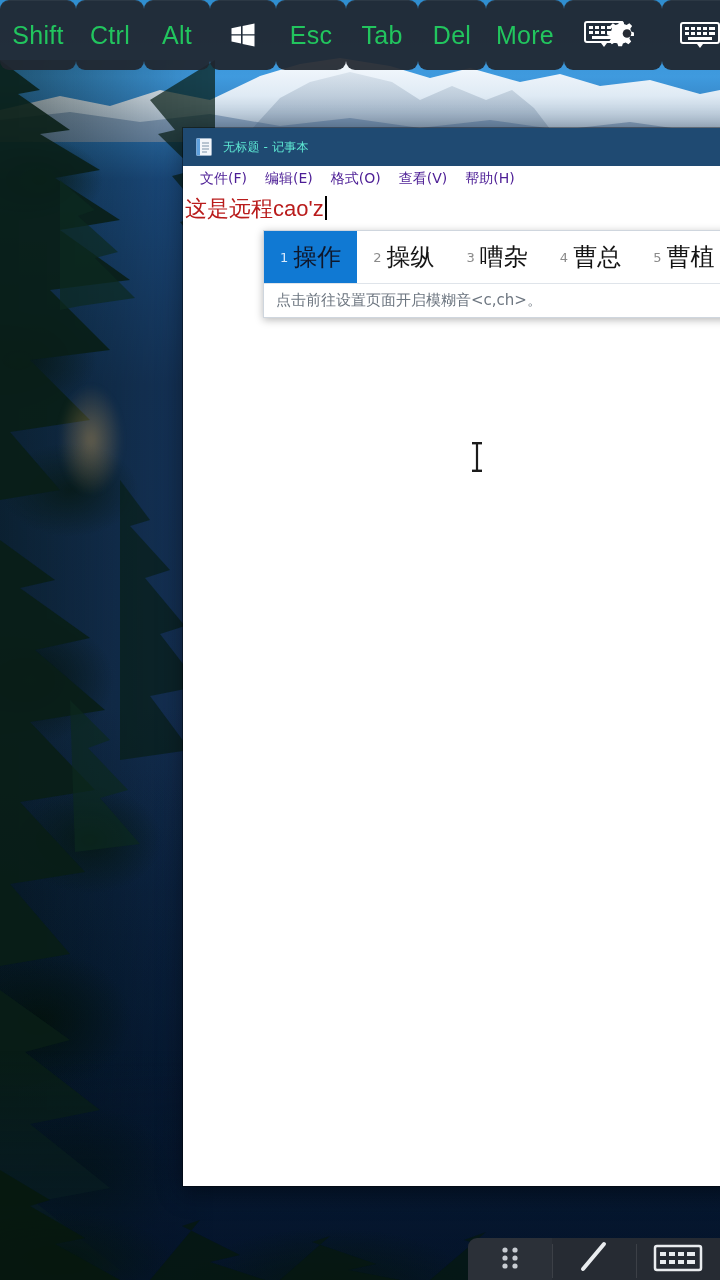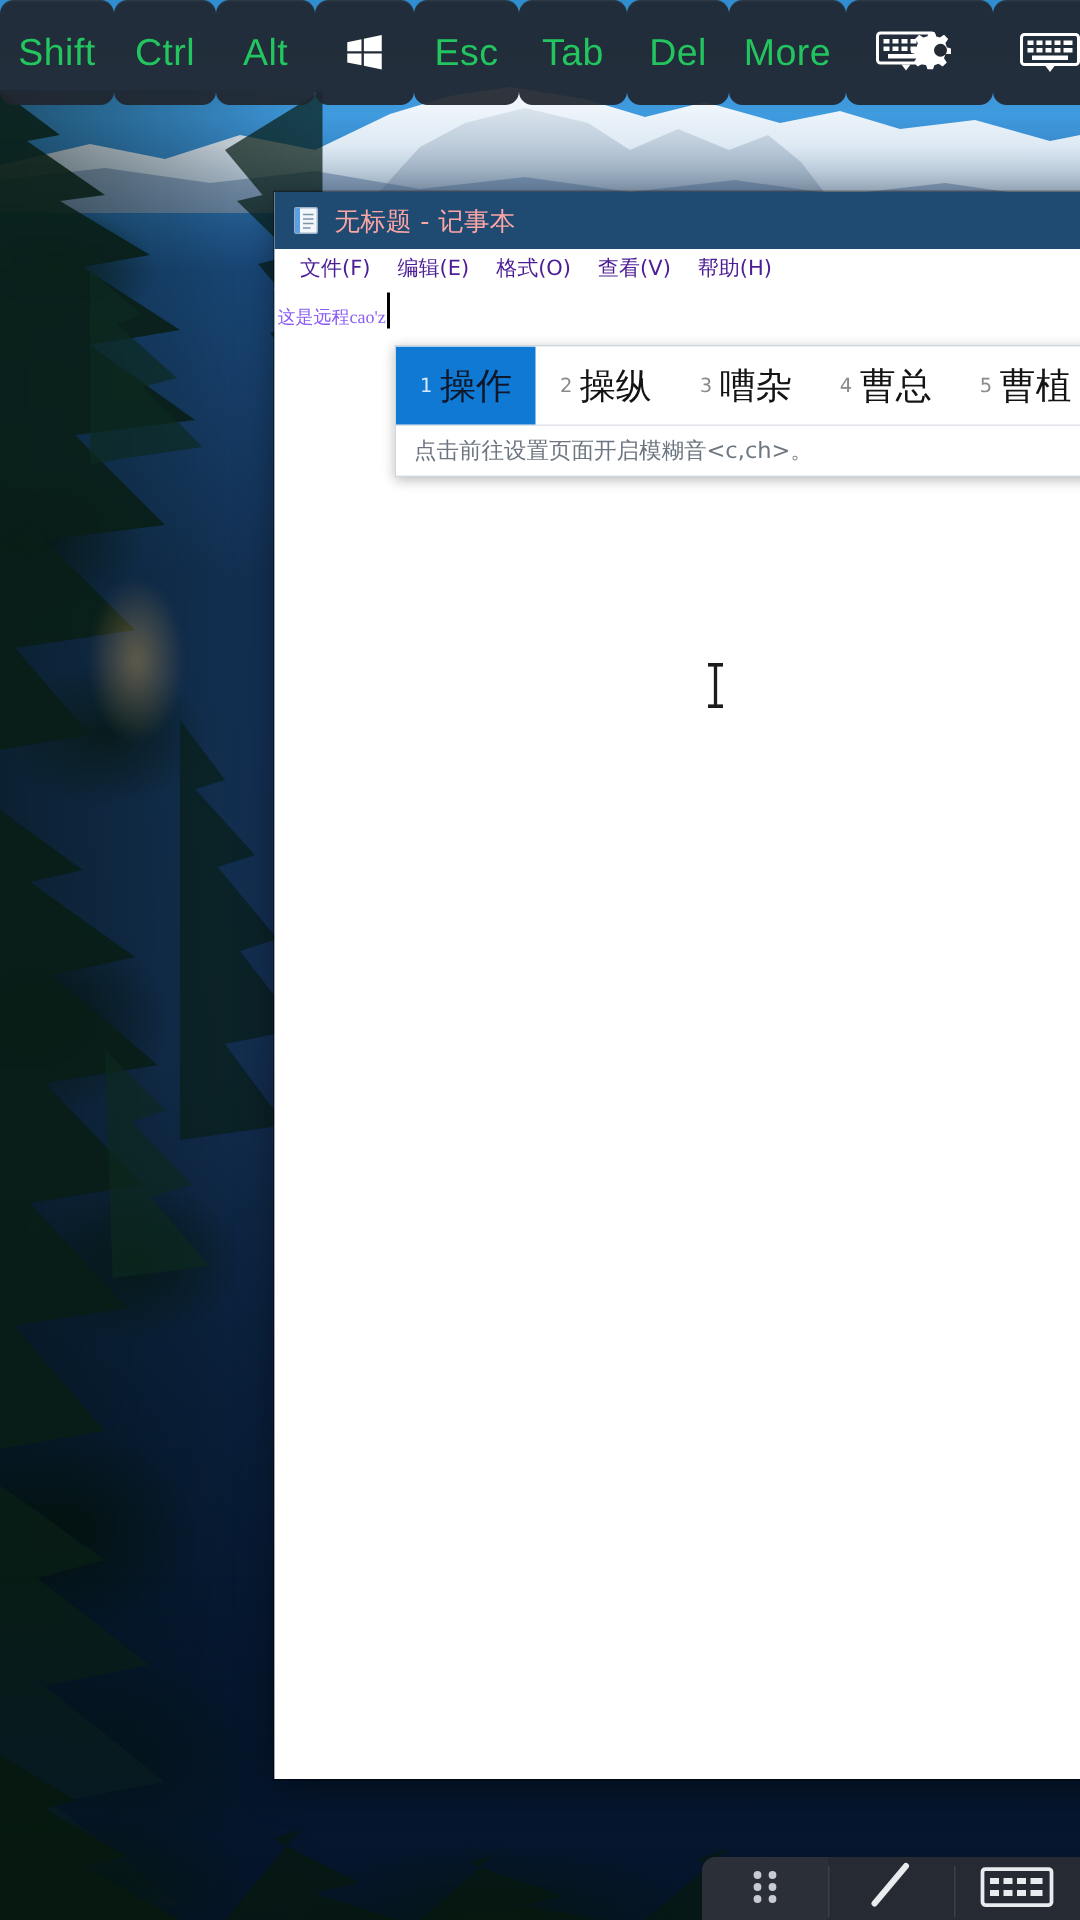--- a/index.html
+++ b/index.html
@@ -111,21 +111,21 @@
   }
   #np-titlebar {
     height: 38px;
     background: #1f4a72;
     display: flex; align-items: center;
     padding-left: 12px;
     gap: 10px;
   }
   #np-titlebar .np-icon { width: 18px; height: 20px; display:block; }
   #np-title-text {
-    color: #fca5a5; font-size: 17px;
+    color: #5eead4; font-size: 12px;
     font-family: "DejaVu Sans", "Liberation Sans", sans-serif;
     letter-spacing: .2px;
   }
   #np-menubar {
     height: 27px;
     background: #ffffff;
     display: flex; align-items: center;
     padding-left: 8px;
     gap: 0px;
     border-bottom: 1px solid #ffffff;
@@ -136,23 +136,23 @@
     font-family: "DejaVu Sans", "Liberation Sans", sans-serif;
     white-space: nowrap;
   }
   #np-textarea {
     position: relative;
     height: calc(100% - 65px);
     background: #fff;
     padding: 2px 0 0 2px;
   }
   #np-text {
-    font-family: Liberation Serif, serif;
-    font-size: 12px;
-    color: #8b5cf6;
+    font-family: Liberation Sans, sans-serif;
+    font-size: 22px;
+    color: #b91c1c;
     line-height: 28px;
     white-space: pre;
     display: inline-block;
   }
   #np-caret {
     display: inline-block;
     width: 2px; height: 24px;
     background: #000;
     vertical-align: -4px;
     margin-left: 1px;

